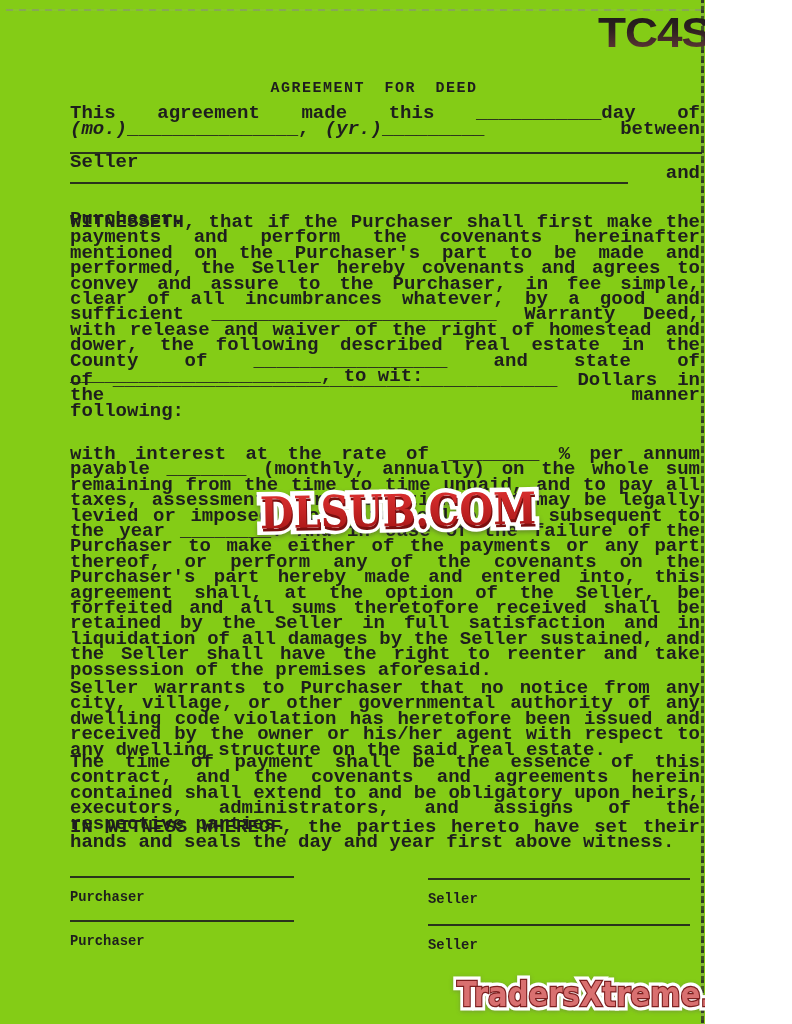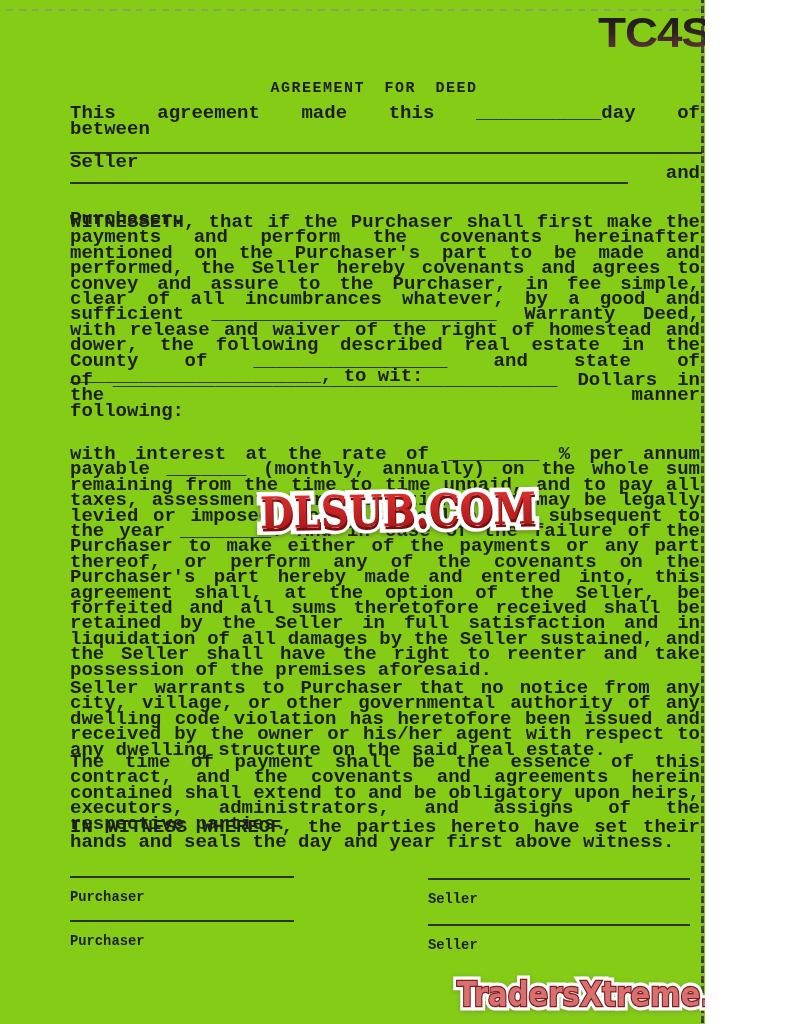--- a/index.html
+++ b/index.html
@@ -80,20 +80,24 @@
         <stop offset="100%" stop-color="#6d3d3d"></stop>
       </linearGradient>
     </defs>
     <text class="tc-main" x="99" y="41" text-anchor="middle" textLength="190" lengthAdjust="spacingAndGlyphs">TC4S.net</text>
   </svg>
 
   <div class="title">AGREEMENT FOR DEED</div>
 
   <div class="doc jl" style="top:106px">This agreement made this ___________day of</div>
   <div class="doc row-between" style="top:122px">
+    <span>
+      <span class="it">(mo.)</span><span>_______________,</span>
+      <span class="it" style="margin-left:4px">(yr.)</span><span>_________</span>
+    </span>
     <span>between</span>
   </div>
 
   <div class="rule r1"></div>
   <div class="doc row-between seller-row">
     <span>Seller</span>
     <span class="and-shift">and</span>
   </div>
 
   <div class="rule r2"></div>

